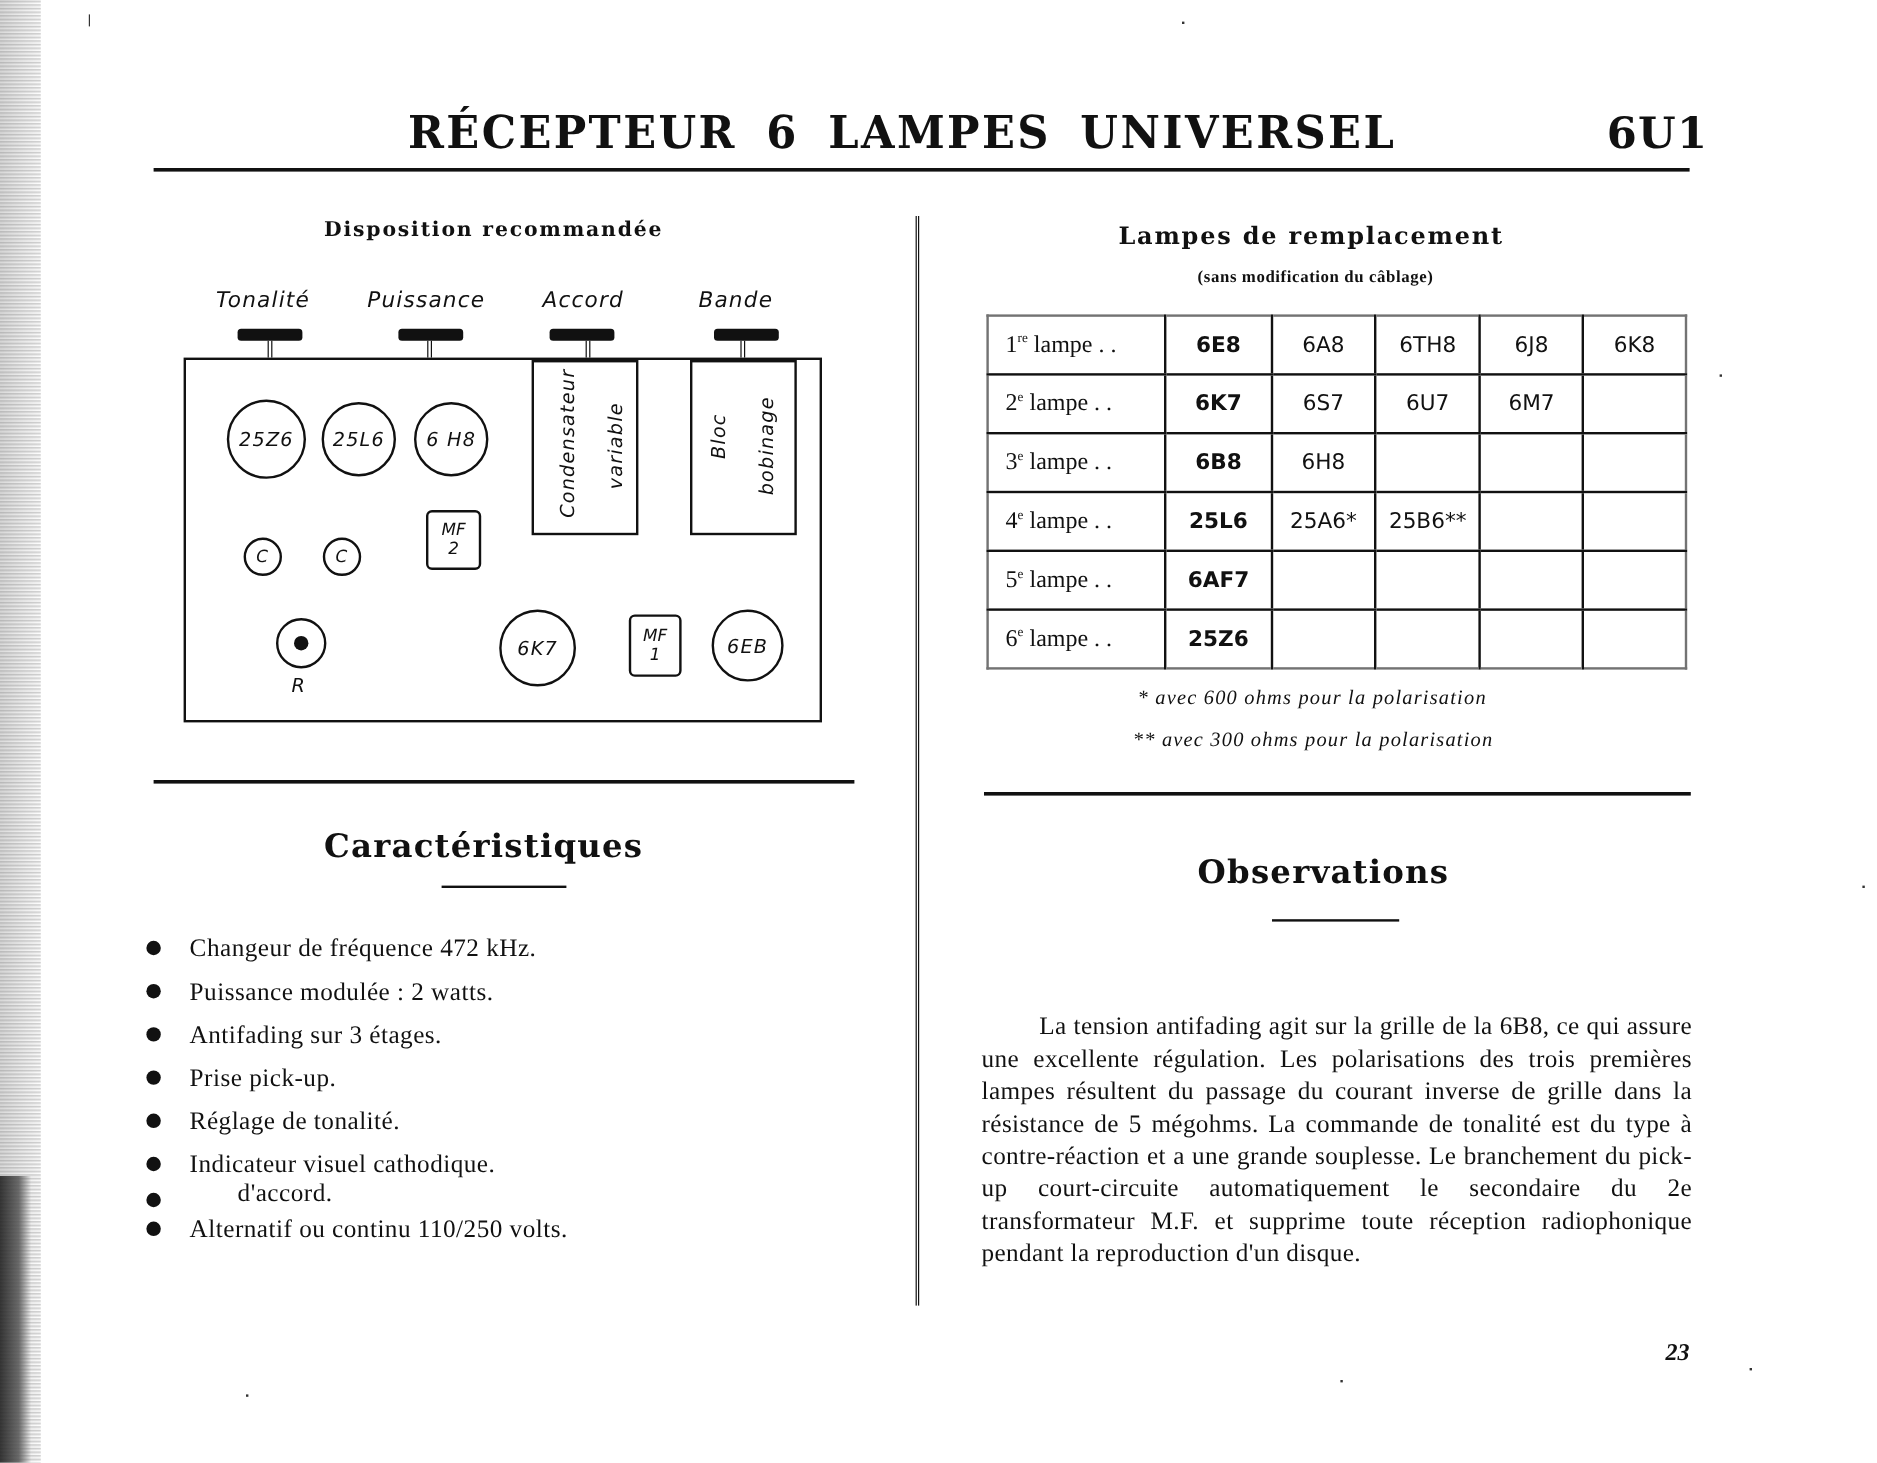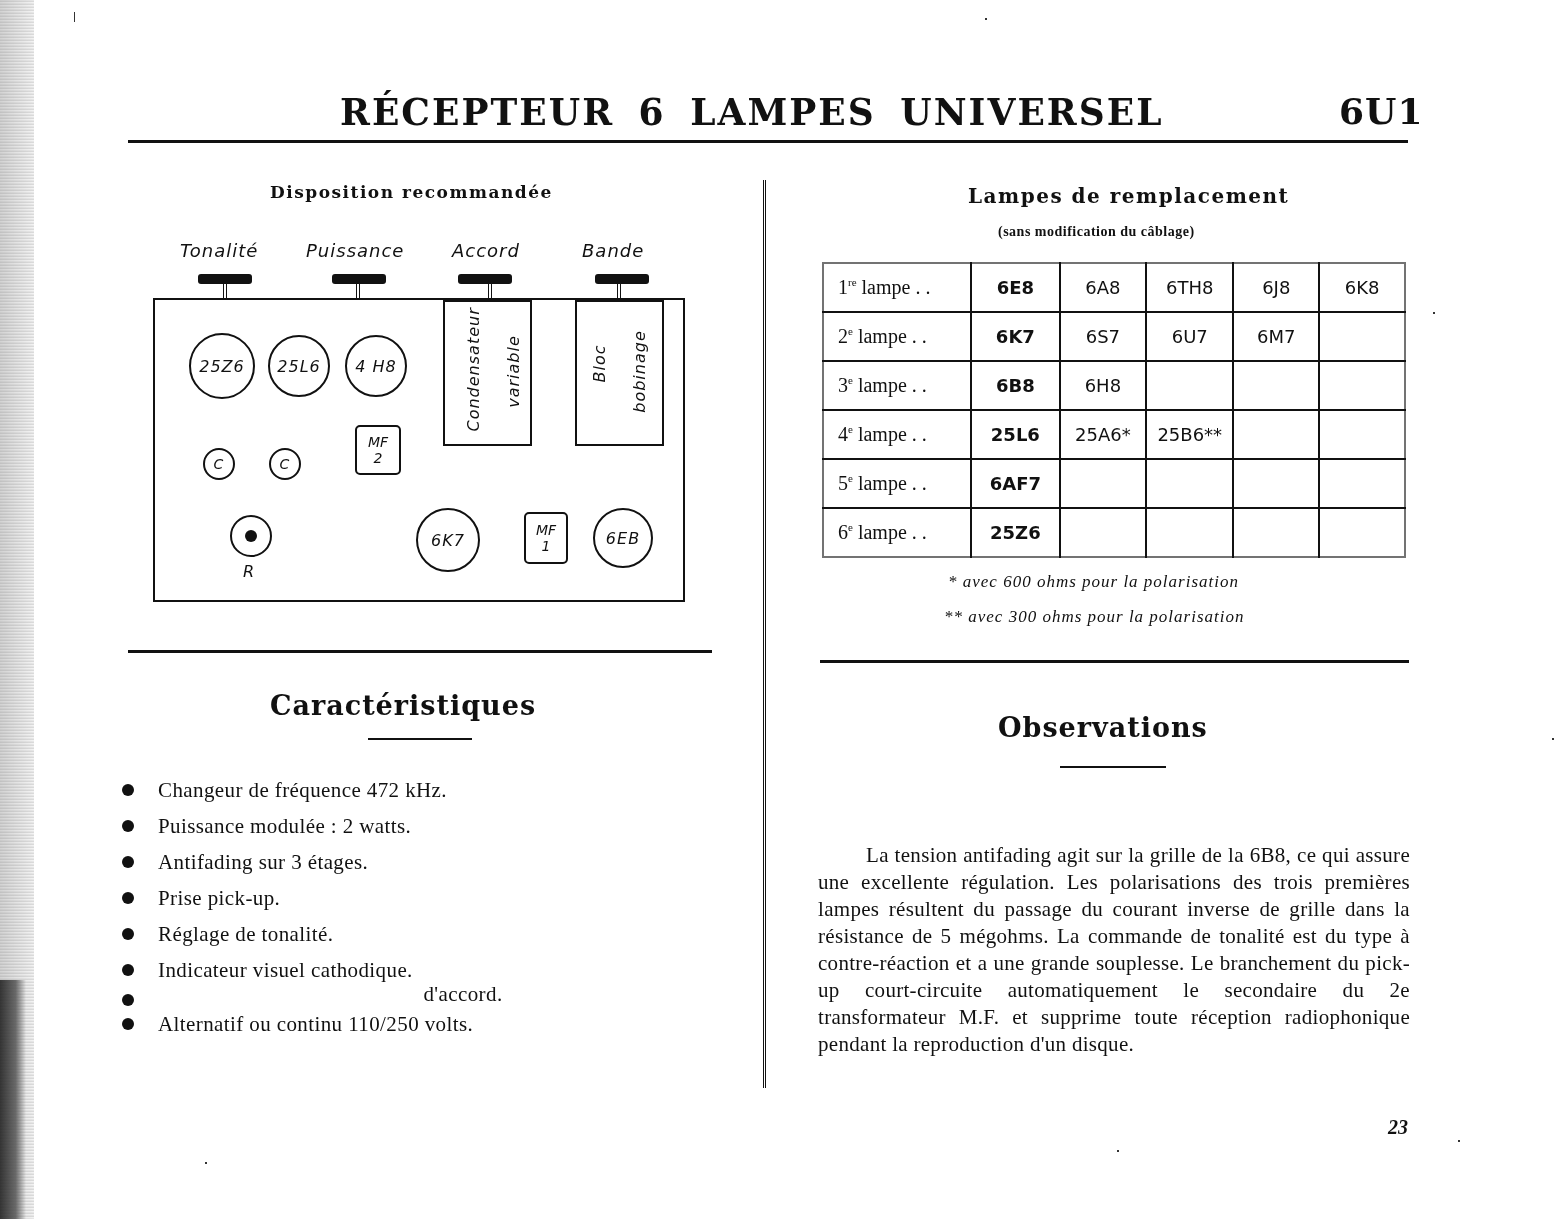--- a/index.html
+++ b/index.html
@@ -87,21 +87,21 @@
     .footnote { font-family: "Liberation Serif", serif; font-style: italic; font-size: 17px; letter-spacing: 1px; white-space: nowrap; }
 
     
     .feat-list { left: 118px; top: 772px; width: 610px; margin: 0; padding: 0; list-style: none; }
     .feat-list li {
       position: relative; padding-left: 40px; font-size: 21px; line-height: 36px; letter-spacing: .4px;
     }
     .feat-list li .bullet {
       position: absolute; left: 4px; top: 12px; width: 12px; height: 12px; border-radius: 50%; background: #111;
     }
-    .feat-list li .cont { display: block; padding-left: 40px; line-height: 24px; margin-top: -6px; text-align: center; }
+    .feat-list li .cont { display: block; padding-left: 40px; line-height: 24px; margin-top: -6px; }
 
     .obs-text {
       left: 818px; top: 842px; width: 592px; font-size: 21px; line-height: 27px; text-align: justify;
       text-indent: 48px; letter-spacing: .3px;
     }
     .page-num { left: 1388px; top: 1116px; font-style: italic; font-size: 20px; font-weight: bold; }
     .speck { position: absolute; width: 2px; height: 2px; background: #333; }
   </style>
 </head>
 <body>
@@ -128,21 +128,21 @@
   <div class="abs knob-stem" style="left:356px; top:284px;"></div>
   <div class="abs knob" style="left:458px; top:274px;"></div>
   <div class="abs knob-stem" style="left:488px; top:284px;"></div>
   <div class="abs knob" style="left:595px; top:274px;"></div>
   <div class="abs knob-stem" style="left:617px; top:284px;"></div>
 
   <div class="abs chassis"></div>
 
   <div class="abs tube" style="left:189px; top:333px; width:66px; height:66px;">25Z6</div>
   <div class="abs tube" style="left:268px; top:335px; width:62px; height:62px;">25L6</div>
-  <div class="abs tube" style="left:345px; top:335px; width:62px; height:62px;">4 H8</div>
+  <div class="abs tube" style="left:345px; top:335px; width:62px; height:62px;">6 H8</div>
 
   <div class="abs box" style="left:443px; top:300px; width:89px; height:146px;">
     <div class="rot-label" style="left:-32px; top:60px; width:120px; text-align:center;">Condensateur</div>
     <div class="rot-label" style="left:8px; top:60px; width:120px; text-align:center;">variable</div>
   </div>
   <div class="abs box" style="left:575px; top:300px; width:89px; height:146px;">
     <div class="rot-label" style="left:-38px; top:52px; width:120px; text-align:center;">Bloc</div>
     <div class="rot-label" style="left:2px; top:60px; width:120px; text-align:center;">bobinage</div>
   </div>
 
@@ -176,21 +176,21 @@
   <li><span class="bullet"></span><span>Changeur de fréquence 472 kHz.</span></li>
   <li><span class="bullet"></span><span>Puissance modulée : 2 watts.</span></li>
   <li><span class="bullet"></span><span>Antifading sur 3 étages.</span></li>
   <li><span class="bullet"></span><span>Prise pick-up.</span></li>
   <li><span class="bullet"></span><span>Réglage de tonalité.</span></li>
   <li><span class="bullet"></span><span>Indicateur visuel cathodique.</span></li>
   <li><span class="bullet"></span><span class="cont">d'accord.</span></li>
   <li><span class="bullet"></span><span>Alternatif ou continu 110/250 volts.</span></li>
 </ul>
 
-<div class="abs section-small-title" style="left:968px; top:184px; font-size:20px;">Lampes de remplacement</div>
+<div class="abs section-small-title" style="left:932px; top:184px; font-size:20px;">Lampes de remplacement</div>
 <div class="abs sub-note" style="left:998px; top:224px;">(sans modification du câblage)</div>
 
 <table class="lamps">
   <tbody id="lamp-rows">
       <tr>
         <td class="label"><span>1</span><sup>re</sup><span style="white-space: pre;"> lampe . .</span></td>
         <td class="primary">6E8</td>
         <td class="alt">6A8</td>
         <td class="alt">6TH8</td>
         <td class="alt">6J8</td>

